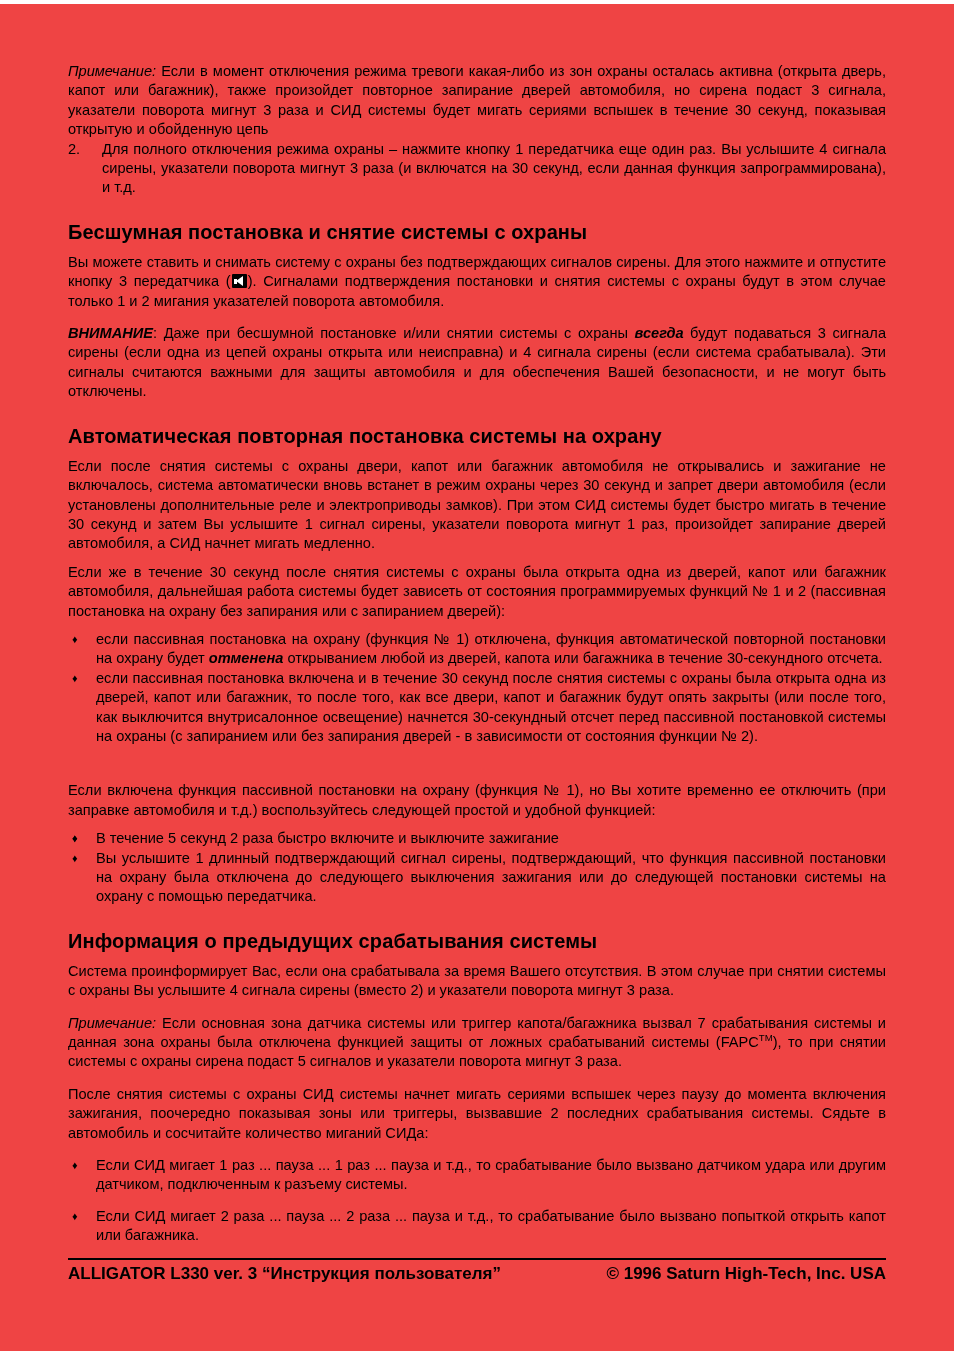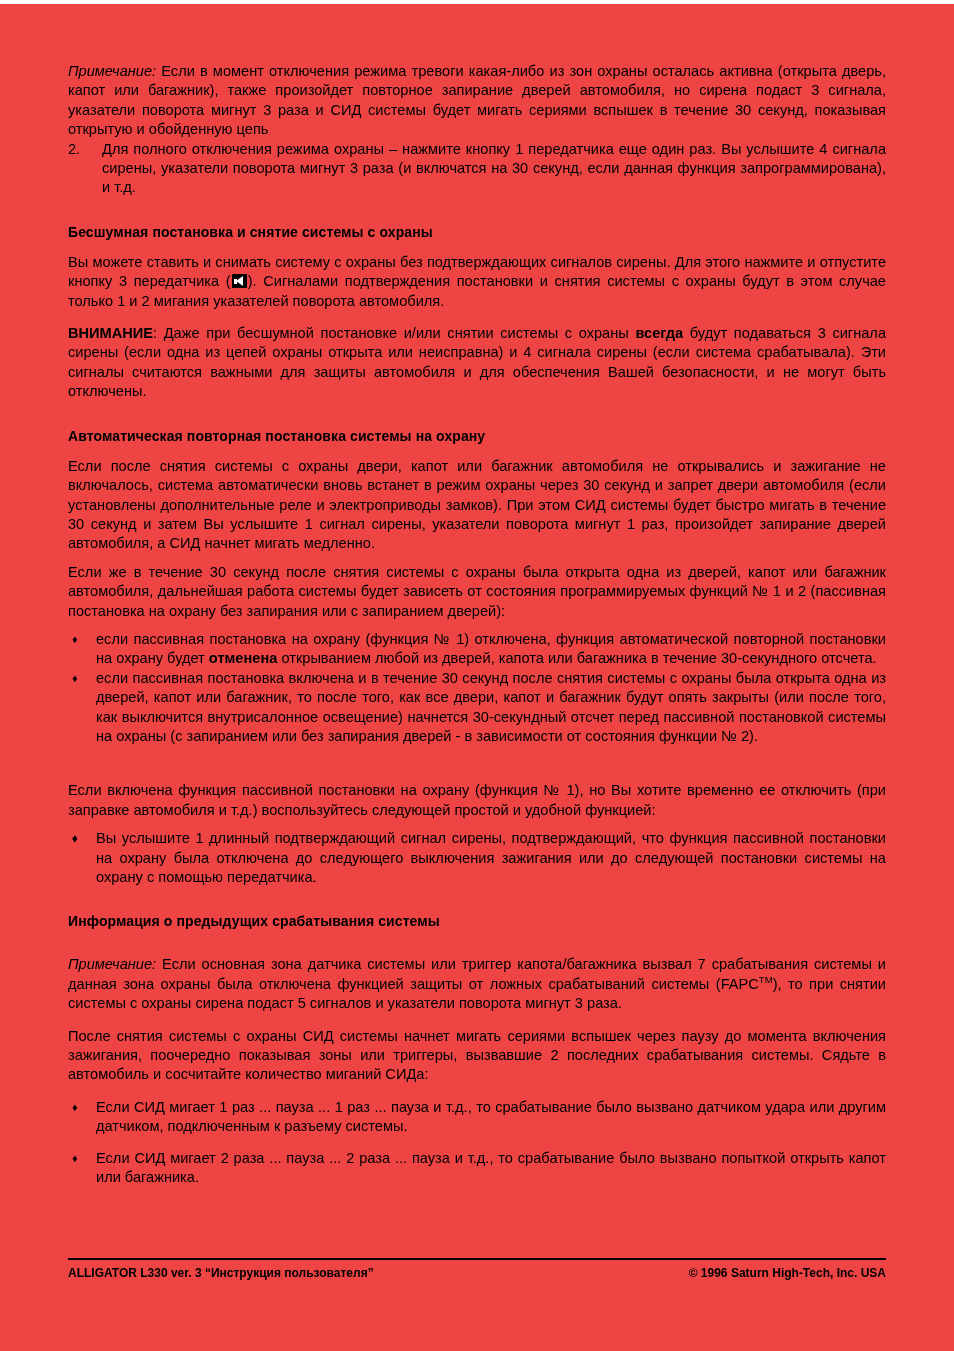--- a/index.html
+++ b/index.html
@@ -39,32 +39,33 @@
     text-align: justify;
     text-justify: inter-word;
     hyphens: manual;
   }
 
   .gap-sm { height: 9px; }
   .gap-md { height: 13px; }
 
   h2.heading {
     margin: 0;
-    font-size: 14px;
+    font-size: 20px;
     font-weight: bold;
     line-height: 20px;
     letter-spacing: 0.1px;
     text-align: left;
   }
 
   .heading-top { height: 24px; }
   .heading-bottom { height: 11px; }
   i.ital { font-style: italic; }
   .bi {
     font-weight: bold;
+    font-style: italic;
   }
 
   sup.tm {
     font-size: 0.66em;
     vertical-align: super;
     line-height: 0;
   }
 
   
   .numlist {
@@ -157,21 +158,21 @@
   .footer-rule {
     width: 100%;
     height: 2px;
     background: #000000;
     margin-bottom: 5px;
   }
   .footer-row {
     display: flex;
     justify-content: space-between;
     align-items: baseline;
-    font-size: 12px;
+    font-size: 17px;
     font-weight: bold;
     line-height: 17px;
   }
 </style>
 </head>
 <body>
 
 <div class="page">
 
   <div class="content">
@@ -207,28 +208,29 @@
     </ul>
 
     <div class="heading-top"></div>
     <div class="heading-bottom"></div>
 
     <p class="para">Если включена функция пассивной постановки на охрану (функция № 1), но Вы хотите временно ее отключить (при заправке автомобиля и т.д.) воспользуйтесь следующей простой и удобной функцией:</p>
     <div class="gap-sm"></div>
 
     <ul class="bullist tight">
       <li><span class="dia">♦</span></li>
-      <li><span class="dia">♦</span></li>
+      <li><span class="dia">♦</span><span>В течение 5 секунд 2 раза быстро включите и выключите зажигание</span></li>
       <li style="text-align:justify;"><span class="dia">♦</span><span>Вы услышите 1 длинный подтверждающий сигнал сирены, подтверждающий, что функция пассивной постановки на охрану была отключена до следующего выключения зажигания или до следующей постановки системы на охрану с помощью передатчика.</span></li>
     </ul>
 
     <div class="heading-top"></div>
     <h2 class="heading">Информация о предыдущих срабатывания системы</h2>
     <div class="heading-bottom"></div>
 
+    <p class="para">Система проинформирует Вас, если она срабатывала за время Вашего отсутствия. В этом случае при снятии системы с охраны Вы услышите 4 сигнала сирены (вместо 2) и указатели поворота мигнут 3 раза.</p>
     <div class="gap-md"></div>
 
     <p class="para"><i class="ital bold">Примечание:</i><span> Если основная зона датчика системы или триггер капота/багажника вызвал 7 срабатывания системы и данная зона охраны была отключена функцией защиты от ложных срабатываний системы (FAPC</span><sup class="tm">TM</sup><span>), то при снятии системы с охраны сирена подаст 5 сигналов и указатели поворота мигнут 3 раза.</span></p>
 
     <div class="gap-md"></div>
     <p class="para">После снятия системы с охраны СИД системы начнет мигать сериями вспышек через паузу до момента включения зажигания, поочередно показывая зоны или триггеры, вызвавшие 2 последних срабатывания системы. Сядьте в автомобиль и сосчитайте количество миганий СИДа:</p>
     <div class="gap-md"></div>
 
     <ul class="bullist spaced">
       <li><span class="dia">♦</span><span>Если СИД мигает 1 раз ... пауза ... 1 раз ... пауза и т.д., то срабатывание было вызвано датчиком удара или другим датчиком, подключенным к разъему системы.</span></li>

